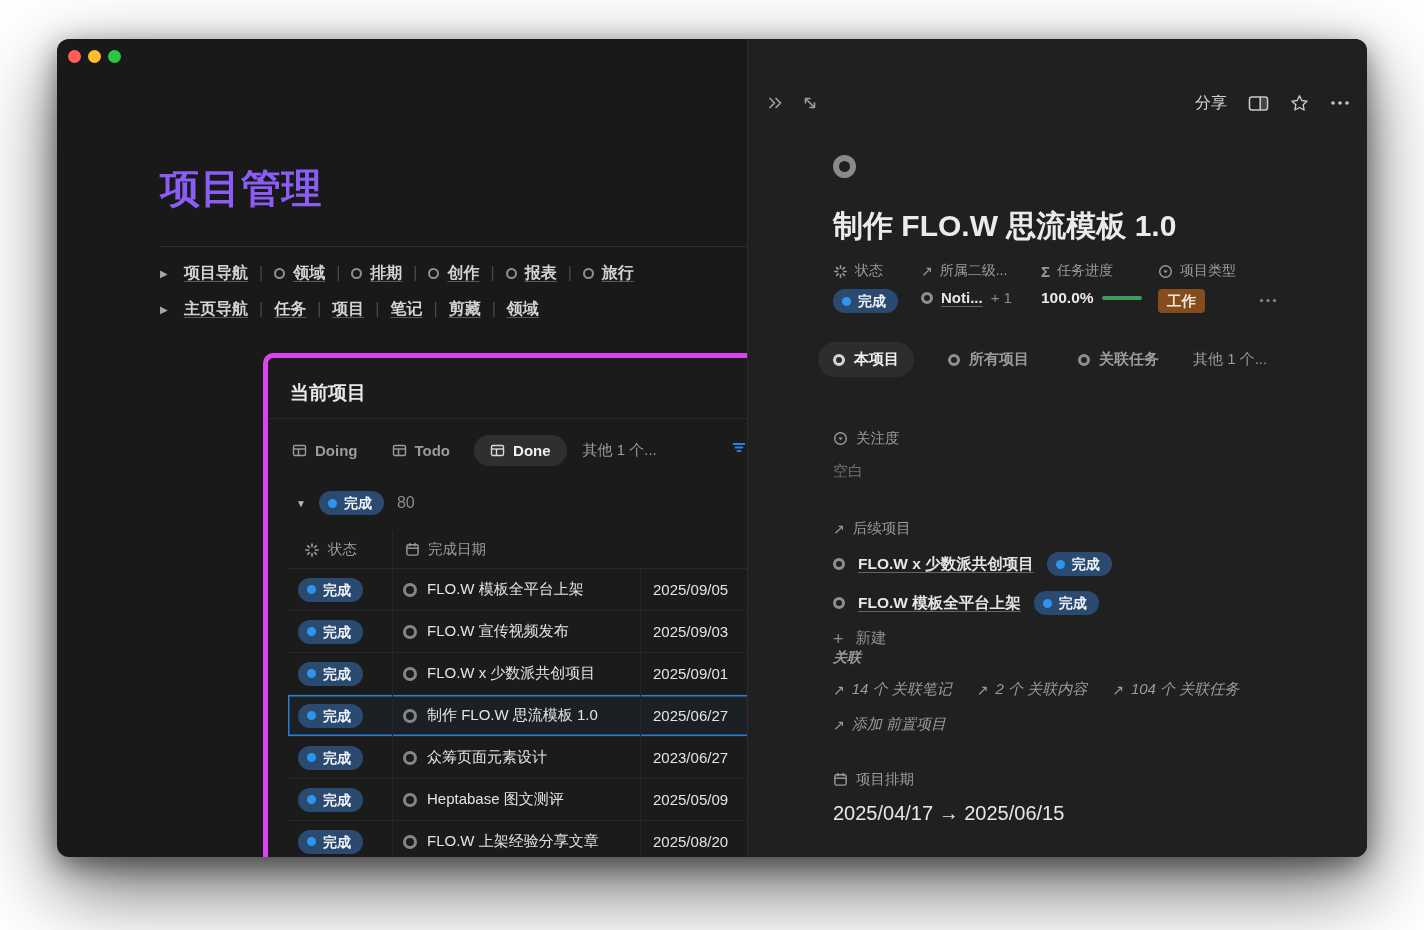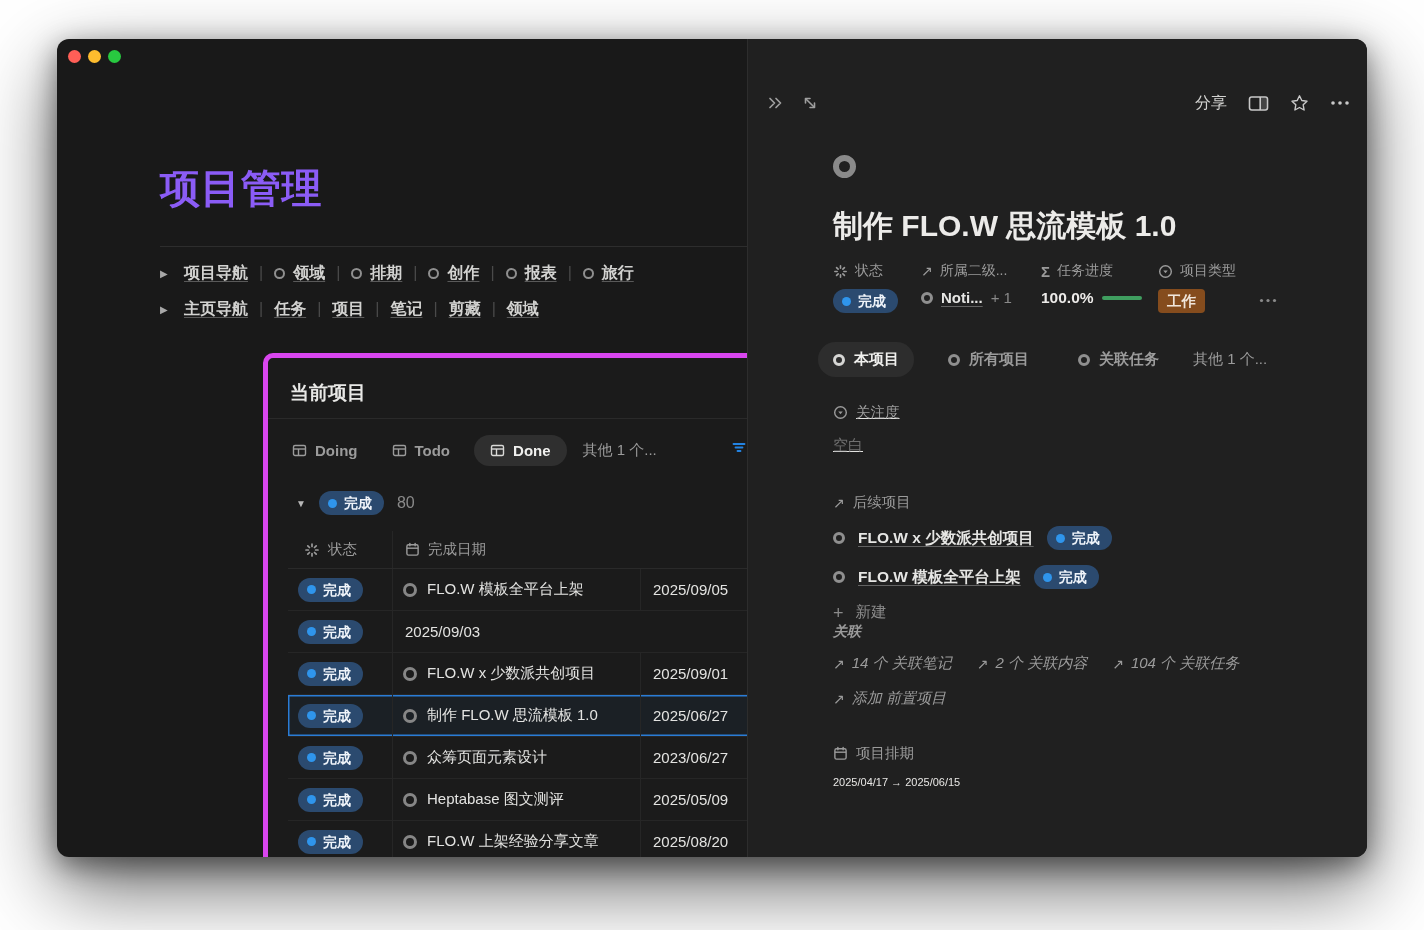--- a/index.html
+++ b/index.html
@@ -118,34 +118,34 @@
   .glyph-icon{color:var(--txt-dim);font-size:14px;line-height:1;}
   .glyph-icon.sigma{font-size:15px;font-weight:600;}
 
   .rp-tabs{margin-top:29px;margin-left:-15px;display:flex;align-items:center;gap:19px;}
   .rp-tab{display:flex;align-items:center;gap:9px;padding:8px 15px;border-radius:19px;color:var(--txt-dim);font-size:15px;font-weight:600;cursor:pointer;white-space:nowrap;}
   .rp-tab.active{background:#2d2d2d;color:#f0f0ee;}
   .rp-tab.active .ring{border-color:#d6d6d4;}
   .rp-tab-more{color:var(--txt-dim);font-size:15px;cursor:pointer;}
 
   .sec-label{display:flex;align-items:center;gap:8px;color:var(--txt-dim);font-size:14.5px;white-space:nowrap;}
-  .sec-focus{margin-top:26px;text-decoration:underline;}
+  .sec-focus{margin-top:52px;}
   .sec-empty{margin-top:14px;color:var(--txt-faint);font-size:15px;}
   .sec-next{margin-top:38px;}
   .next-item{margin-top:13px;height:26px;display:flex;align-items:center;gap:13px;cursor:pointer;}
   .next-item .name{font-size:15.5px;}
   .new-row{margin-top:12px;display:flex;align-items:center;gap:12px;color:#8a8a8a;font-size:15.5px;cursor:pointer;}
   .plus-glyph{font-size:18px;color:#8a8a8a;line-height:1;}
   .sec-rel{font-style:italic;}
   .rel-title{color:var(--txt-dim);font-size:14px;font-weight:600;}
   .rel-links{margin-top:13px;display:flex;gap:25px;}
   .rel-link{display:flex;align-items:center;gap:7px;color:var(--txt-dim);font-size:15px;cursor:pointer;white-space:nowrap;}
   .rel-add{margin-top:16px;display:flex;align-items:center;gap:7px;color:var(--txt-dim);font-size:15px;cursor:pointer;}
   .sec-sched{margin-top:36px;}
-  .sched-value{margin-top:13px;color:#e8e7e5;font-size:11px;font-weight:500;}
+  .sched-value{margin-top:13px;color:#e8e7e5;font-size:20px;font-weight:500;}
   svg{display:block;}
 </style>
 </head>
 <body>
 
 <div class="window">
   <div class="traffic">
     <span class="tl red"></span>
     <span class="tl yellow"></span>
     <span class="tl green"></span>
@@ -282,20 +282,24 @@
             <div class="tcell col-date">
                 <span class="cell-text">2025/09/05</span>
               </div>
           </div>
           <div class="trow">
             <div class="tcell col-status">
                 <span class="badge-blue">
                   <span class="badge-dot"></span>
                   <span>完成</span>
                 </span>
+              </div>
+            <div class="tcell col-name">
+                <span class="ring cell"></span>
+                <span class="cell-text">FLO.W 宣传视频发布</span>
               </div>
             <div class="tcell col-date">
                 <span class="cell-text">2025/09/03</span>
               </div>
           </div>
           <div class="trow">
             <div class="tcell col-status">
                 <span class="badge-blue">
                   <span class="badge-dot"></span>
                   <span>完成</span>

